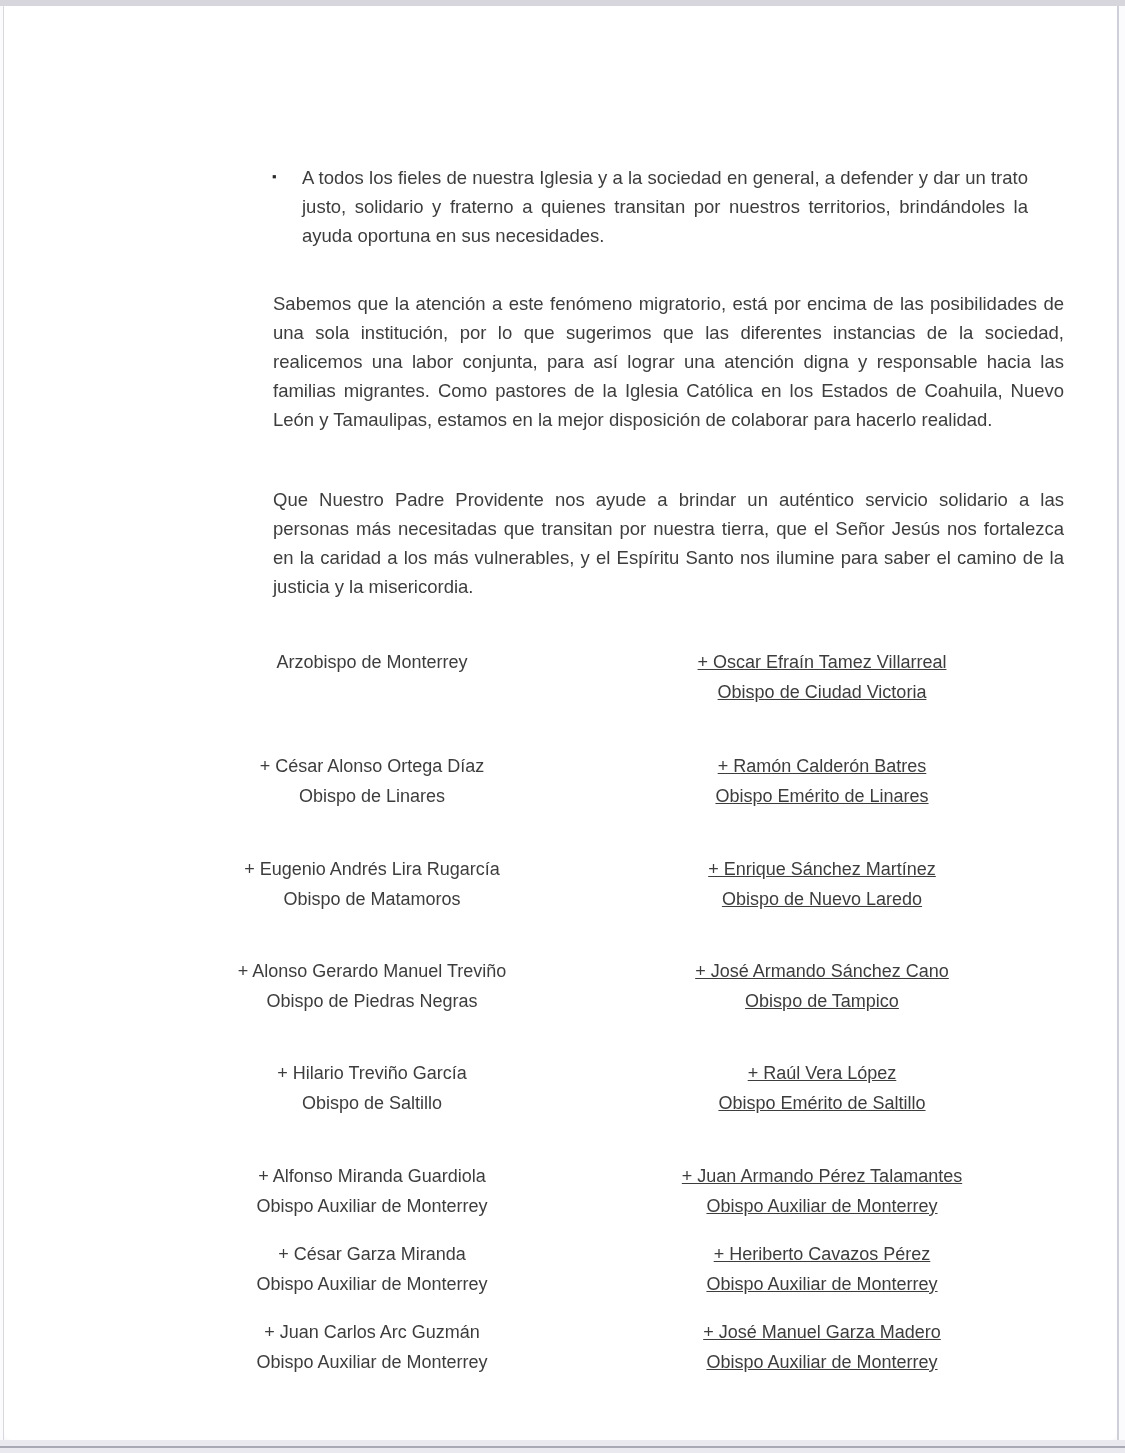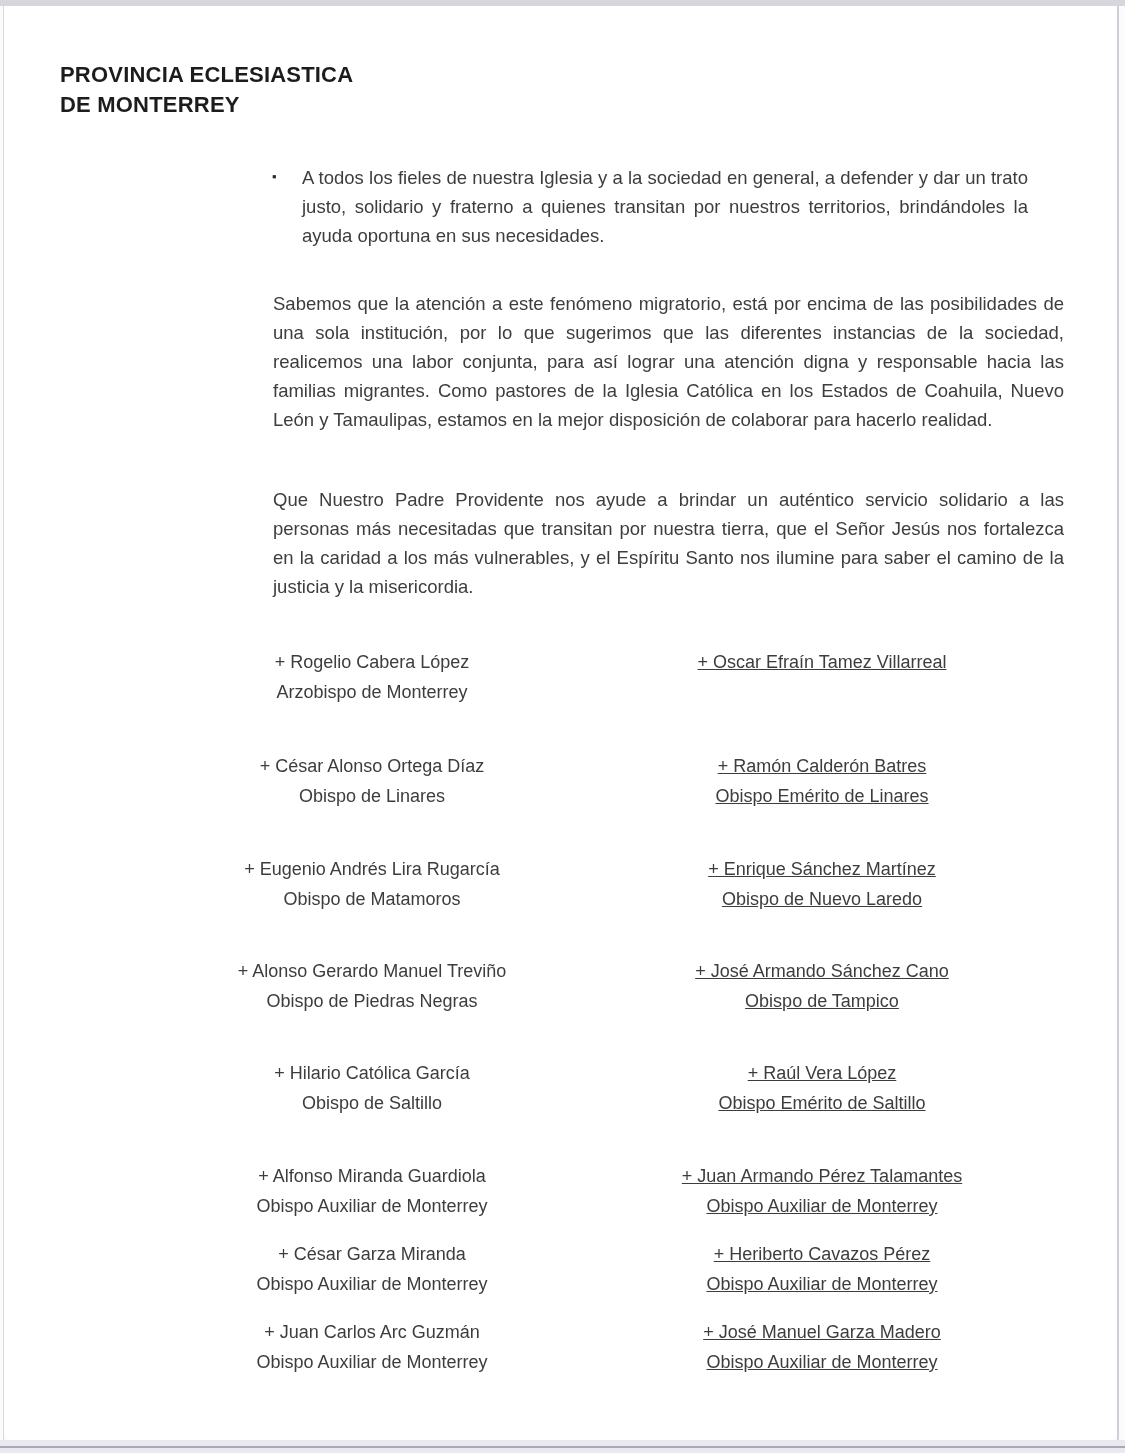--- a/index.html
+++ b/index.html
@@ -89,40 +89,38 @@
 
 <div class="screen">
   <div class="scan-top-band"></div>
   <div class="scan-bottom-band"></div>
   <div class="scan-bottom-line"></div>
   <div class="scan-left-line"></div>
   <div class="scan-right-line"></div>
 
   <div class="page">
 
-    <div class="doc-header">PROVINCIA ECLESIASTICA
-DE MONTERREY</div>
 
     <div class="bullet-item">
       <span class="bullet-marker">▪</span>
       <div class="bullet-text">A todos los fieles de nuestra Iglesia y a la sociedad en general, a defender y dar un trato justo, solidario y fraterno a quienes transitan por nuestros territorios, brindándoles la ayuda oportuna en sus necesidades.</div>
     </div>
 
     <div class="paragraph p1">Sabemos que la atención a este fenómeno migratorio, está por encima de las posibilidades de una sola institución, por lo que sugerimos que las diferentes instancias de la sociedad, realicemos una labor conjunta, para así lograr una atención digna y responsable hacia las familias migrantes.  Como pastores de la Iglesia Católica en los Estados de Coahuila, Nuevo León y Tamaulipas, estamos en la mejor disposición de colaborar para hacerlo realidad.</div>
     <div class="paragraph p2">Que Nuestro Padre Providente nos ayude a brindar un auténtico servicio solidario a las personas más necesitadas que transitan por nuestra tierra, que el Señor Jesús nos fortalezca en la caridad a los más vulnerables, y el Espíritu Santo nos ilumine para saber el camino de la justicia y la misericordia.</div>
 
     <div class="signatures">
 
       <div class="sig-row" style="top:641px">
         <div class="sig-cell left">
-          <div class="sig-name">+ Rogelio Cabera López</div>
           <div class="sig-title">Arzobispo de Monterrey</div>
         </div>
         <div class="sig-cell right">
           <div class="sig-name">+ Oscar Efraín Tamez Villarreal</div>
+          <div class="sig-title">Obispo de Ciudad Victoria</div>
         </div>
       </div>
 
       <div class="sig-row" style="top:745px">
         <div class="sig-cell left">
           <div class="sig-name">+ César Alonso Ortega Díaz</div>
           <div class="sig-title">Obispo de Linares</div>
         </div>
         <div class="sig-cell right">
           <div class="sig-name">+ Ramón Calderón Batres</div>
@@ -147,21 +145,21 @@
           <div class="sig-title">Obispo de Piedras Negras</div>
         </div>
         <div class="sig-cell right">
           <div class="sig-name">+ José Armando Sánchez Cano</div>
           <div class="sig-title">Obispo de Tampico</div>
         </div>
       </div>
 
       <div class="sig-row" style="top:1052px">
         <div class="sig-cell left">
-          <div class="sig-name">+ Hilario Católica García</div>
+          <div class="sig-name">+ Hilario Treviño García</div>
           <div class="sig-title">Obispo de Saltillo</div>
         </div>
         <div class="sig-cell right">
           <div class="sig-name">+ Raúl Vera López</div>
           <div class="sig-title">Obispo Emérito de Saltillo</div>
         </div>
       </div>
 
       <div class="sig-row" style="top:1155px">
         <div class="sig-cell left">

